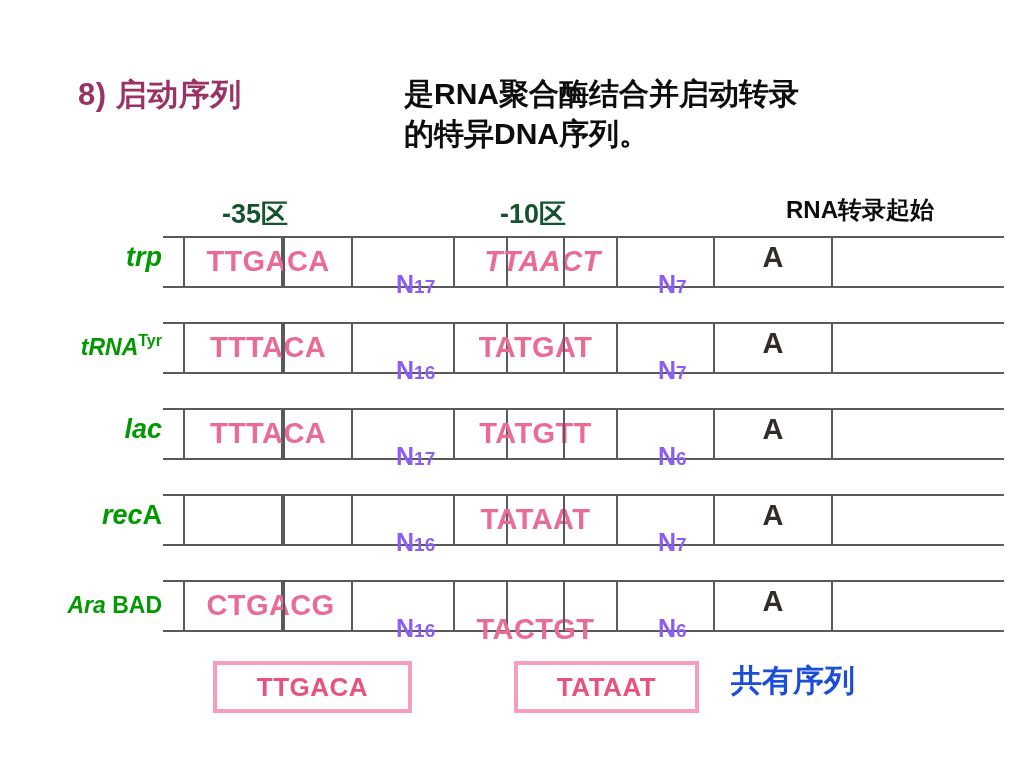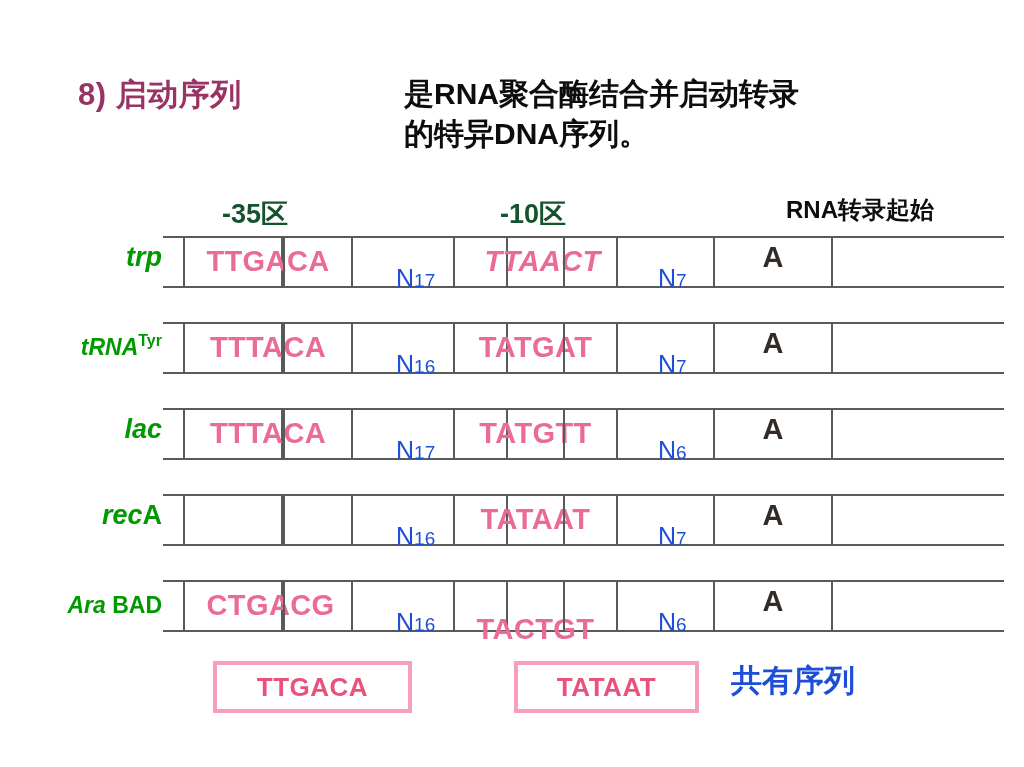--- a/index.html
+++ b/index.html
@@ -128,24 +128,24 @@
 
   
   .ncell {
     position: absolute;
     top: 0px;
     height: 50px;
     box-sizing: border-box;
   }
   .nval {
     position: absolute;
-    top: 28px;
+    top: 34px;
     font-size: 25px;
-    font-weight: normal;
-    color: #1d4ed8;
+    font-weight: bold;
+    color: #8b5cf6;
     white-space: nowrap;
   }
   .nval .sub { font-size: 19px; }
 
   .acell {
     position: absolute;
     top: 0px;
     height: 50px;
     box-sizing: border-box;
     display: flex;

